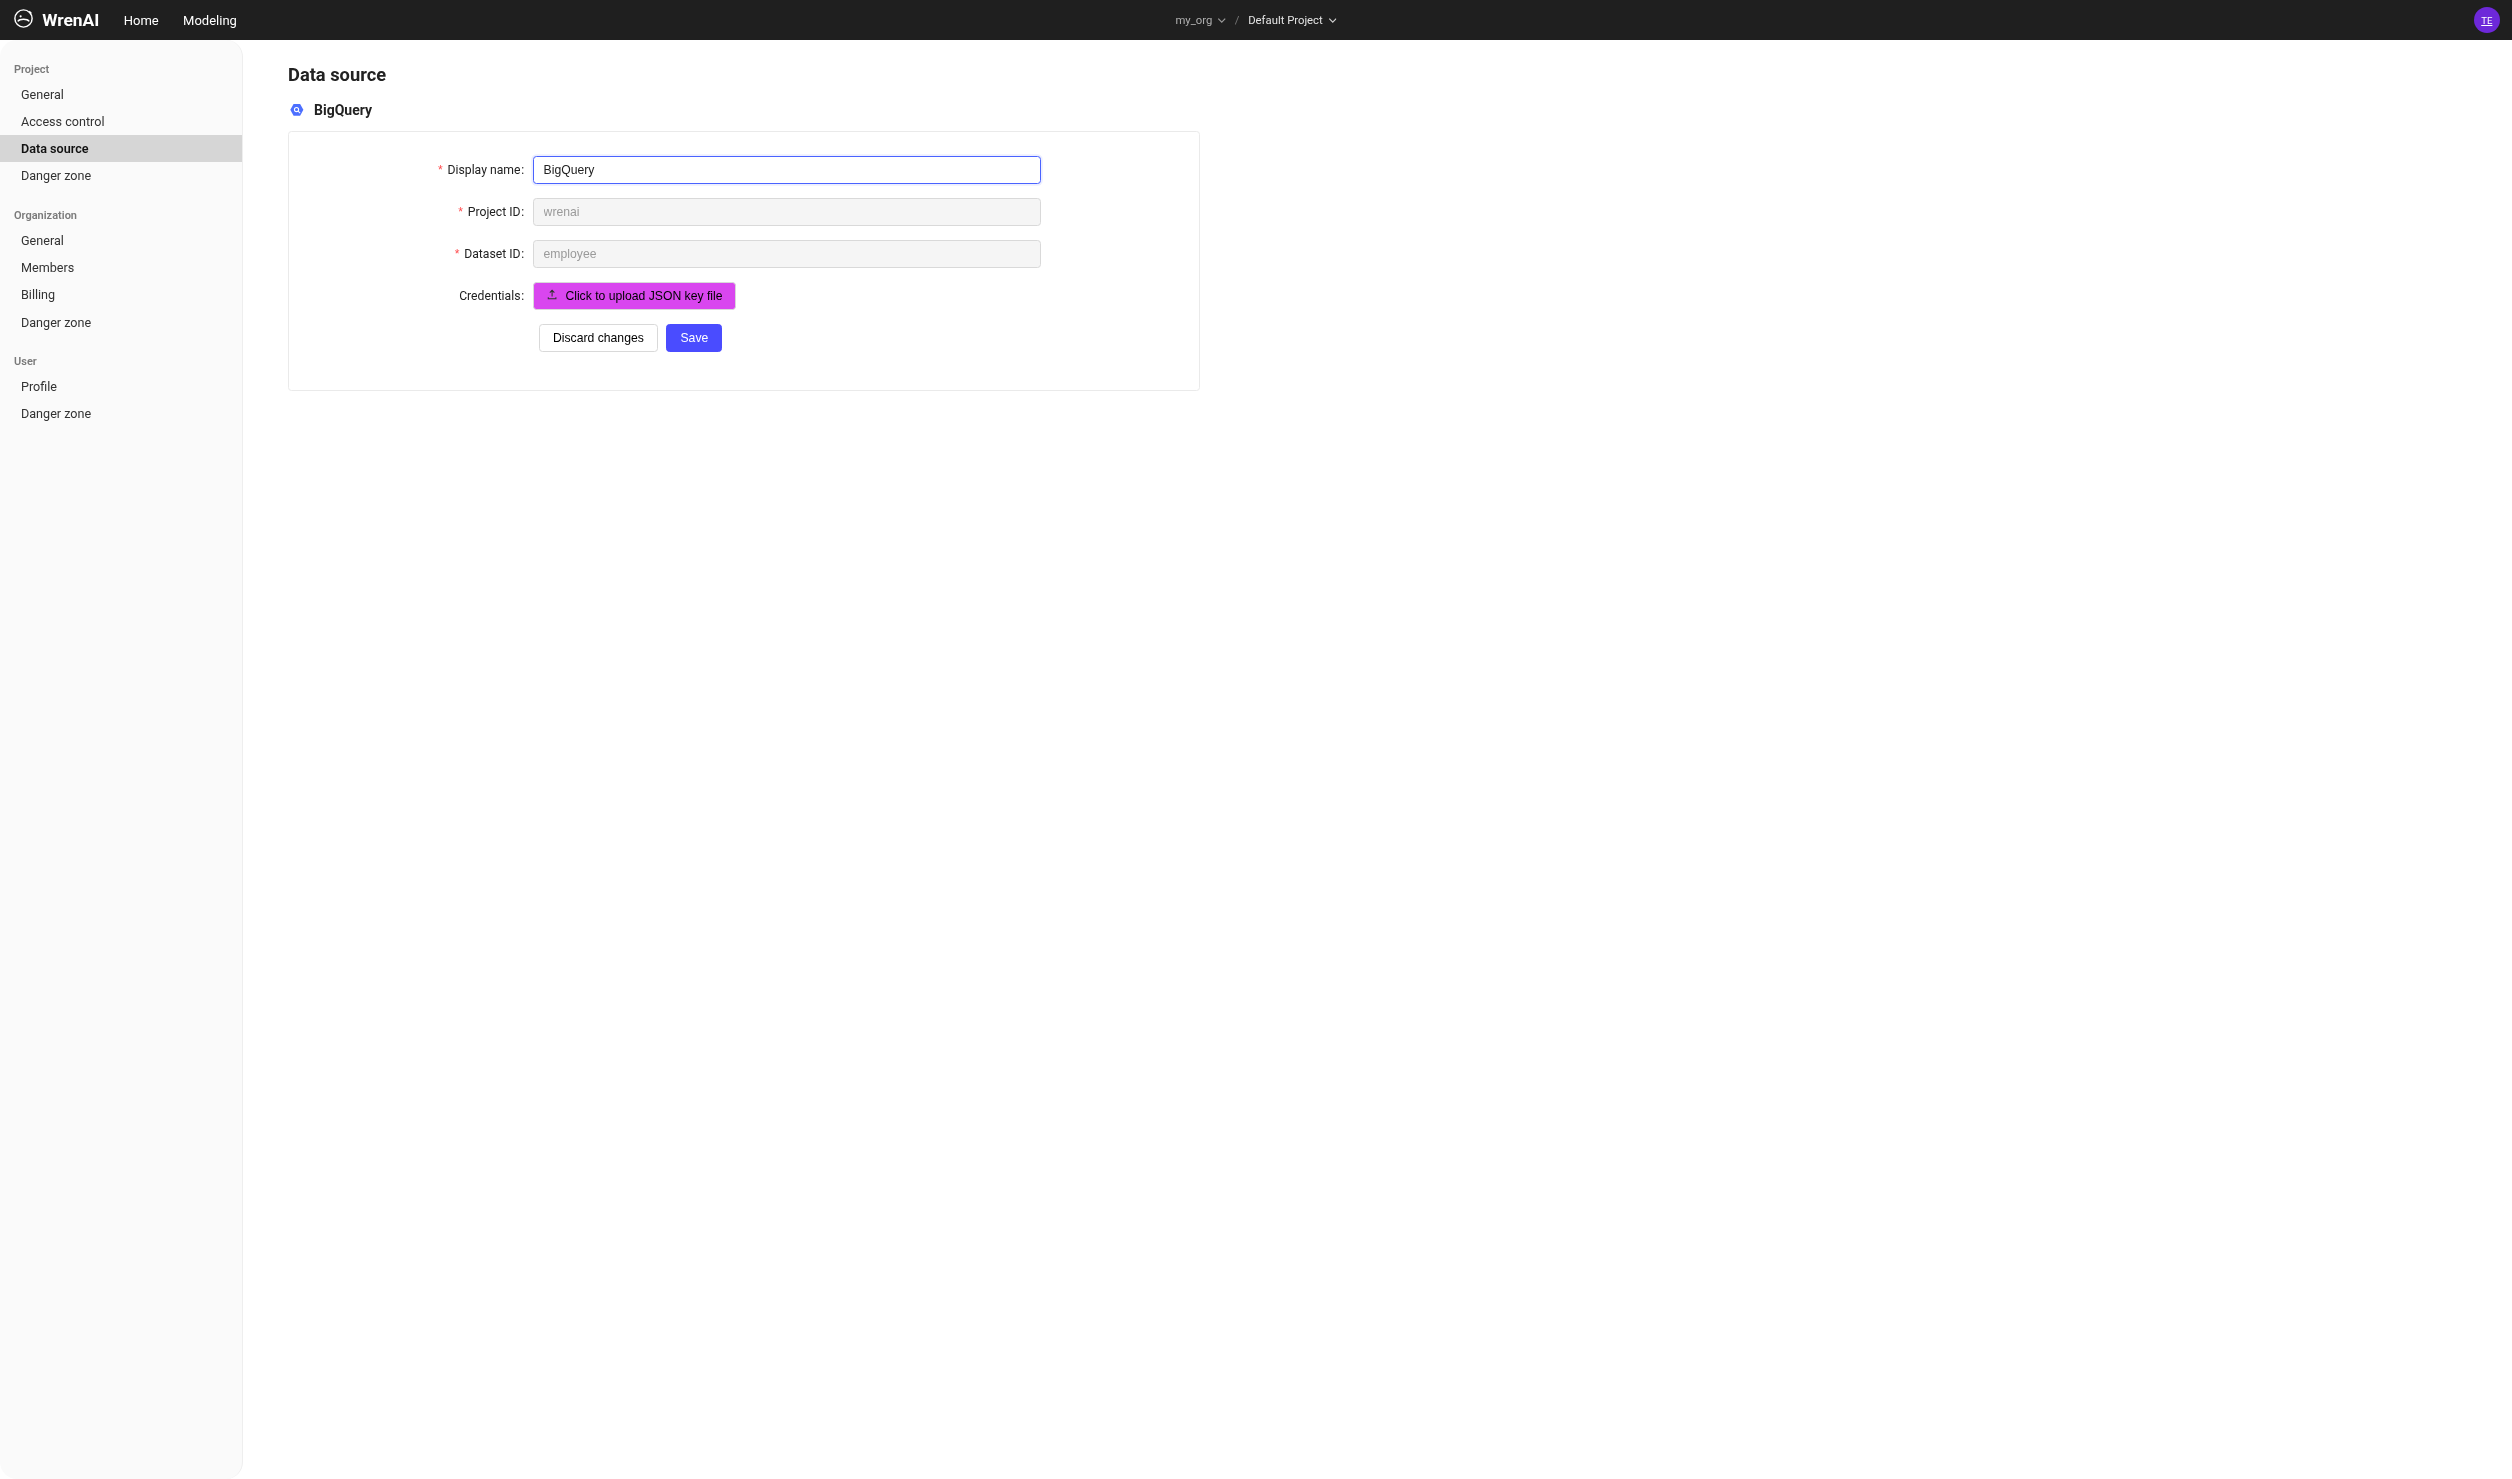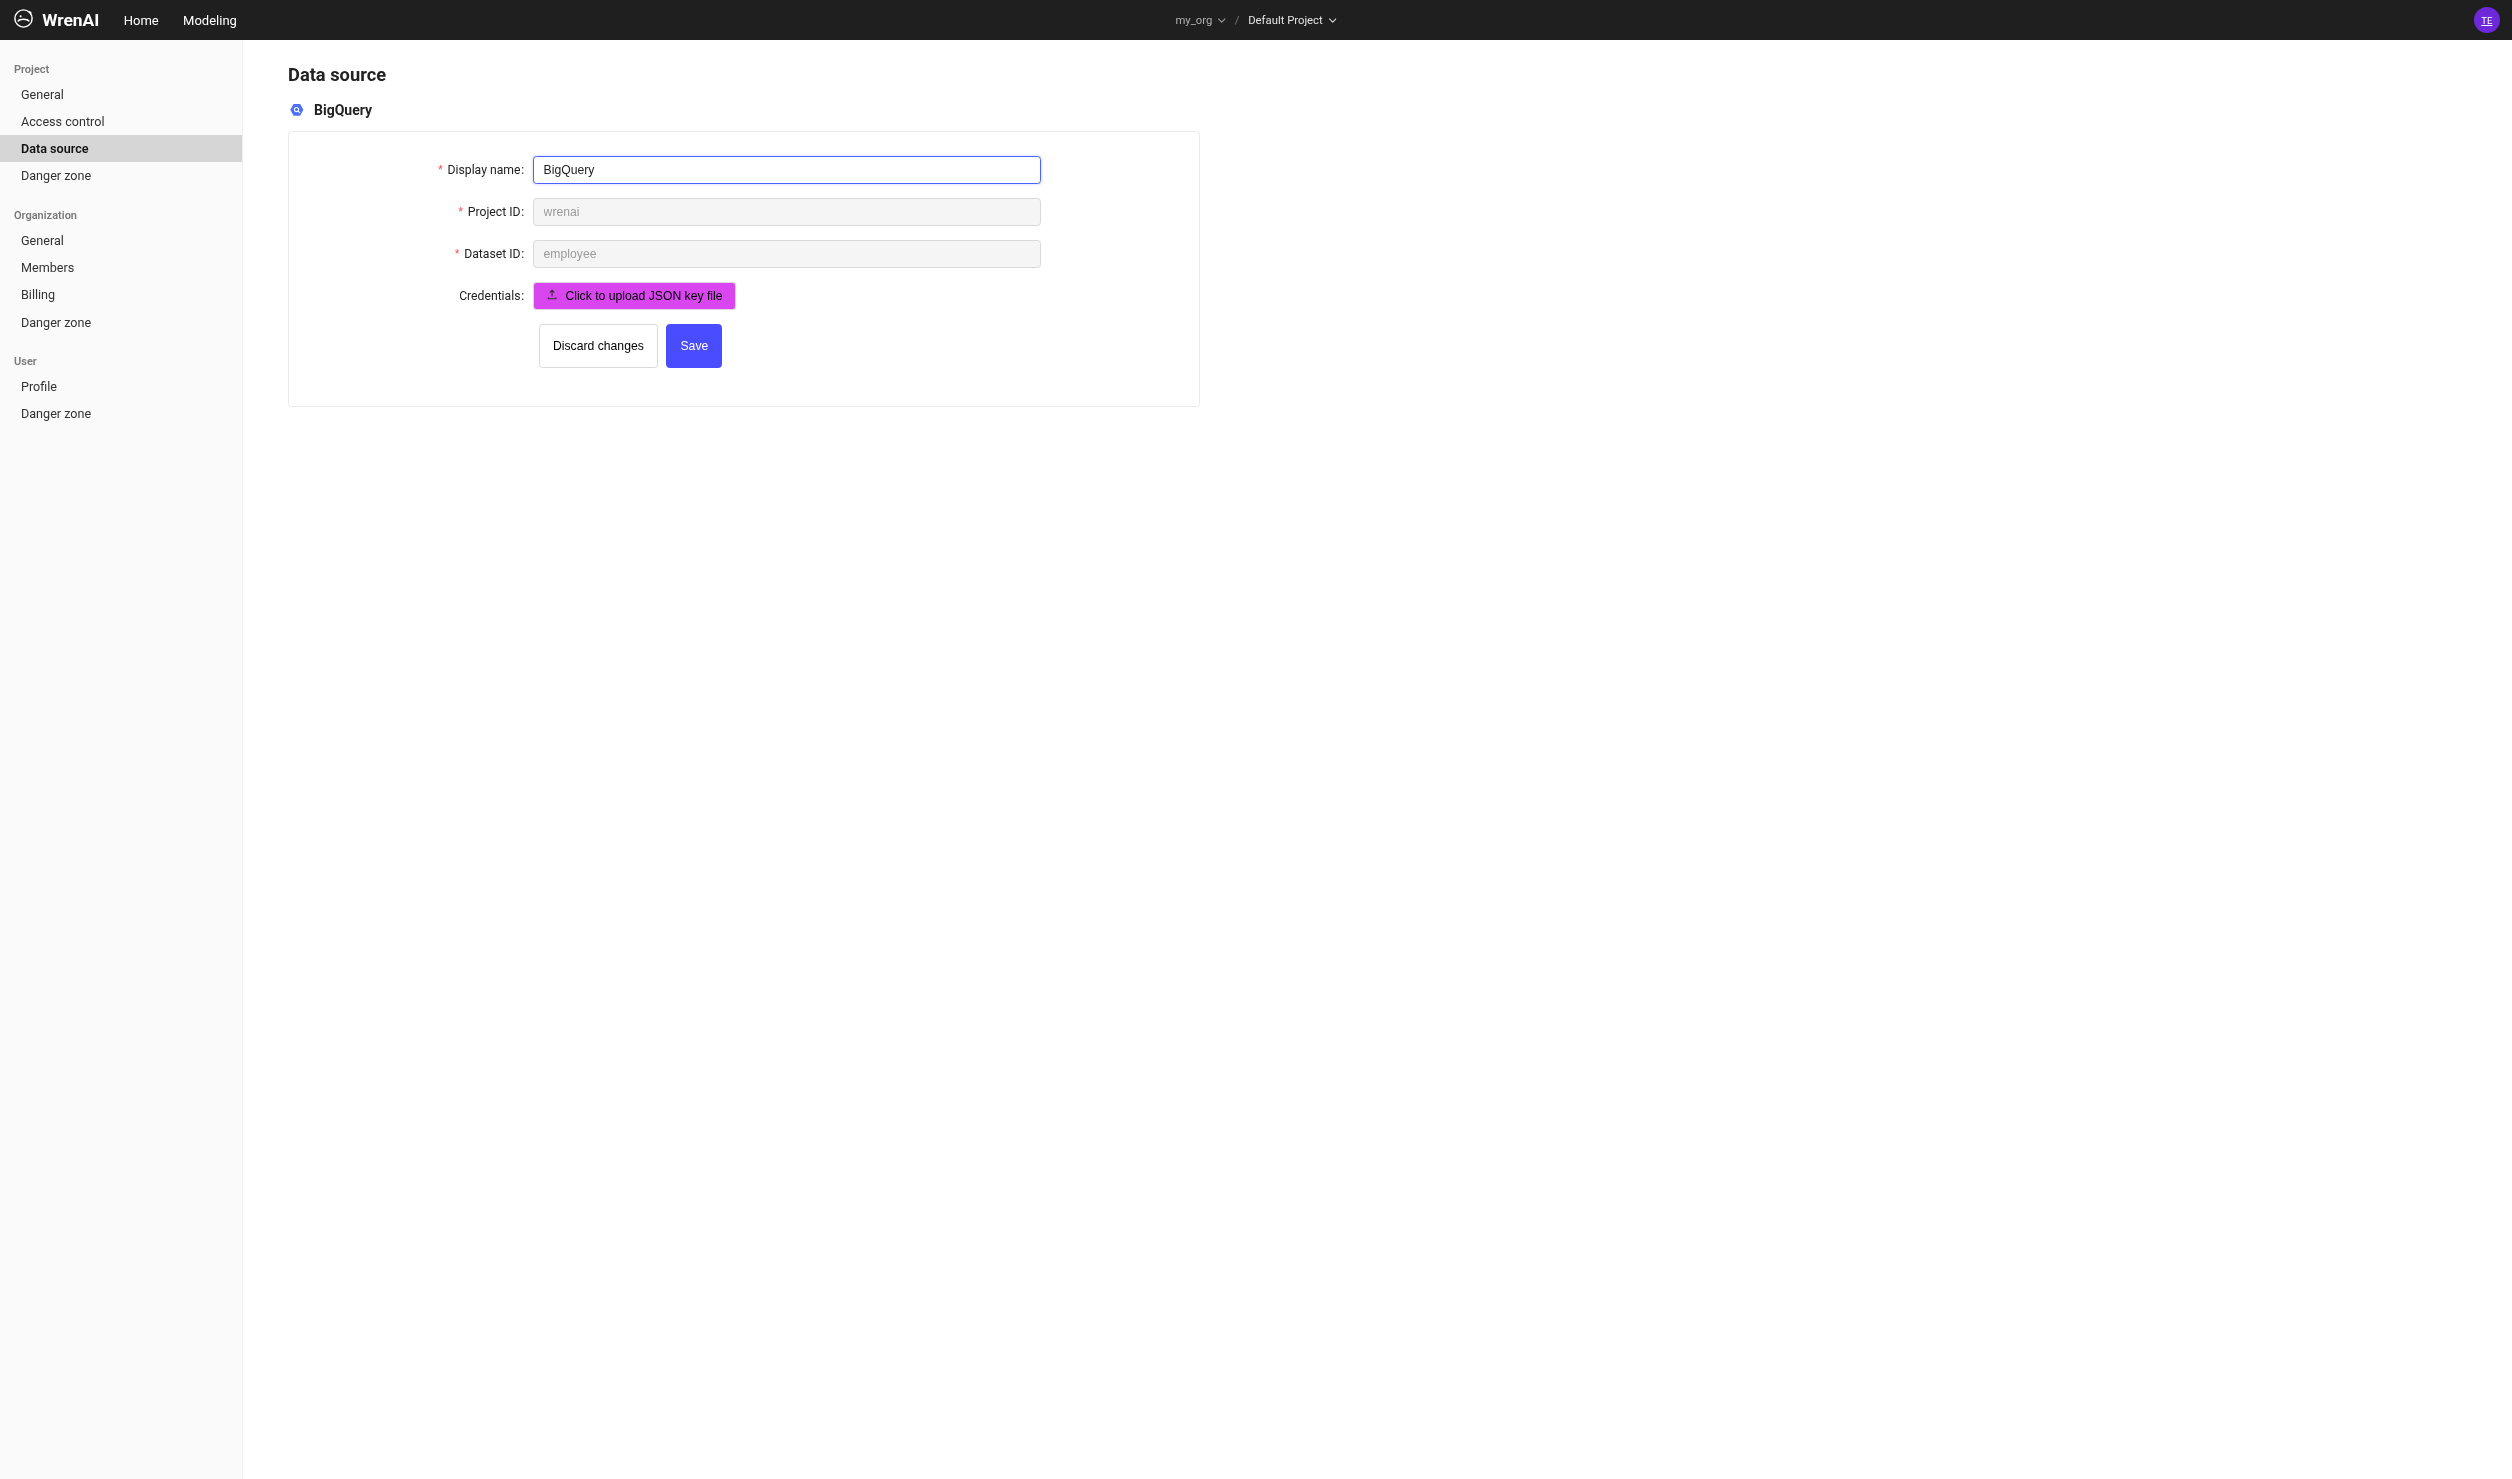--- a/index.html
+++ b/index.html
@@ -63,20 +63,21 @@
   }
 
   
   .shell { display: flex; height: calc(100% - 40px); }
   .sidebar {
     width: 243px;
     background: #fafafa;
     border-right: 0.9px solid #eee;
     padding-top: 17.4px;
     flex-shrink: 0;
+    border-radius: 17px;
   }
   .sb-section { margin-bottom: 14px; }
   .sb-heading {
     font-size: 11px;
     color: #7a7a7a;
     font-weight: 600;
     padding: 5.2px 14px;
   }
   .sb-item {
     font-size: 12.6px;
@@ -162,21 +163,21 @@
     cursor: pointer;
   }
   .upload-btn svg { width: 12.2px; height: 12.2px; }
 
   .actions {
     display: flex;
     gap: 8.7px;
     margin-left: 229px;
   }
   .btn {
-    height: 44px;
+    height: 28px;
     border: 0.9px solid #d9d9d9;
     border-radius: 3.5px;
     background: #fff;
     padding: 0 13px;
     font-size: 12.2px;
     cursor: pointer;
   }
   .btn.primary {
     background: #4a4cff;
     border-color: #4a4cff;

